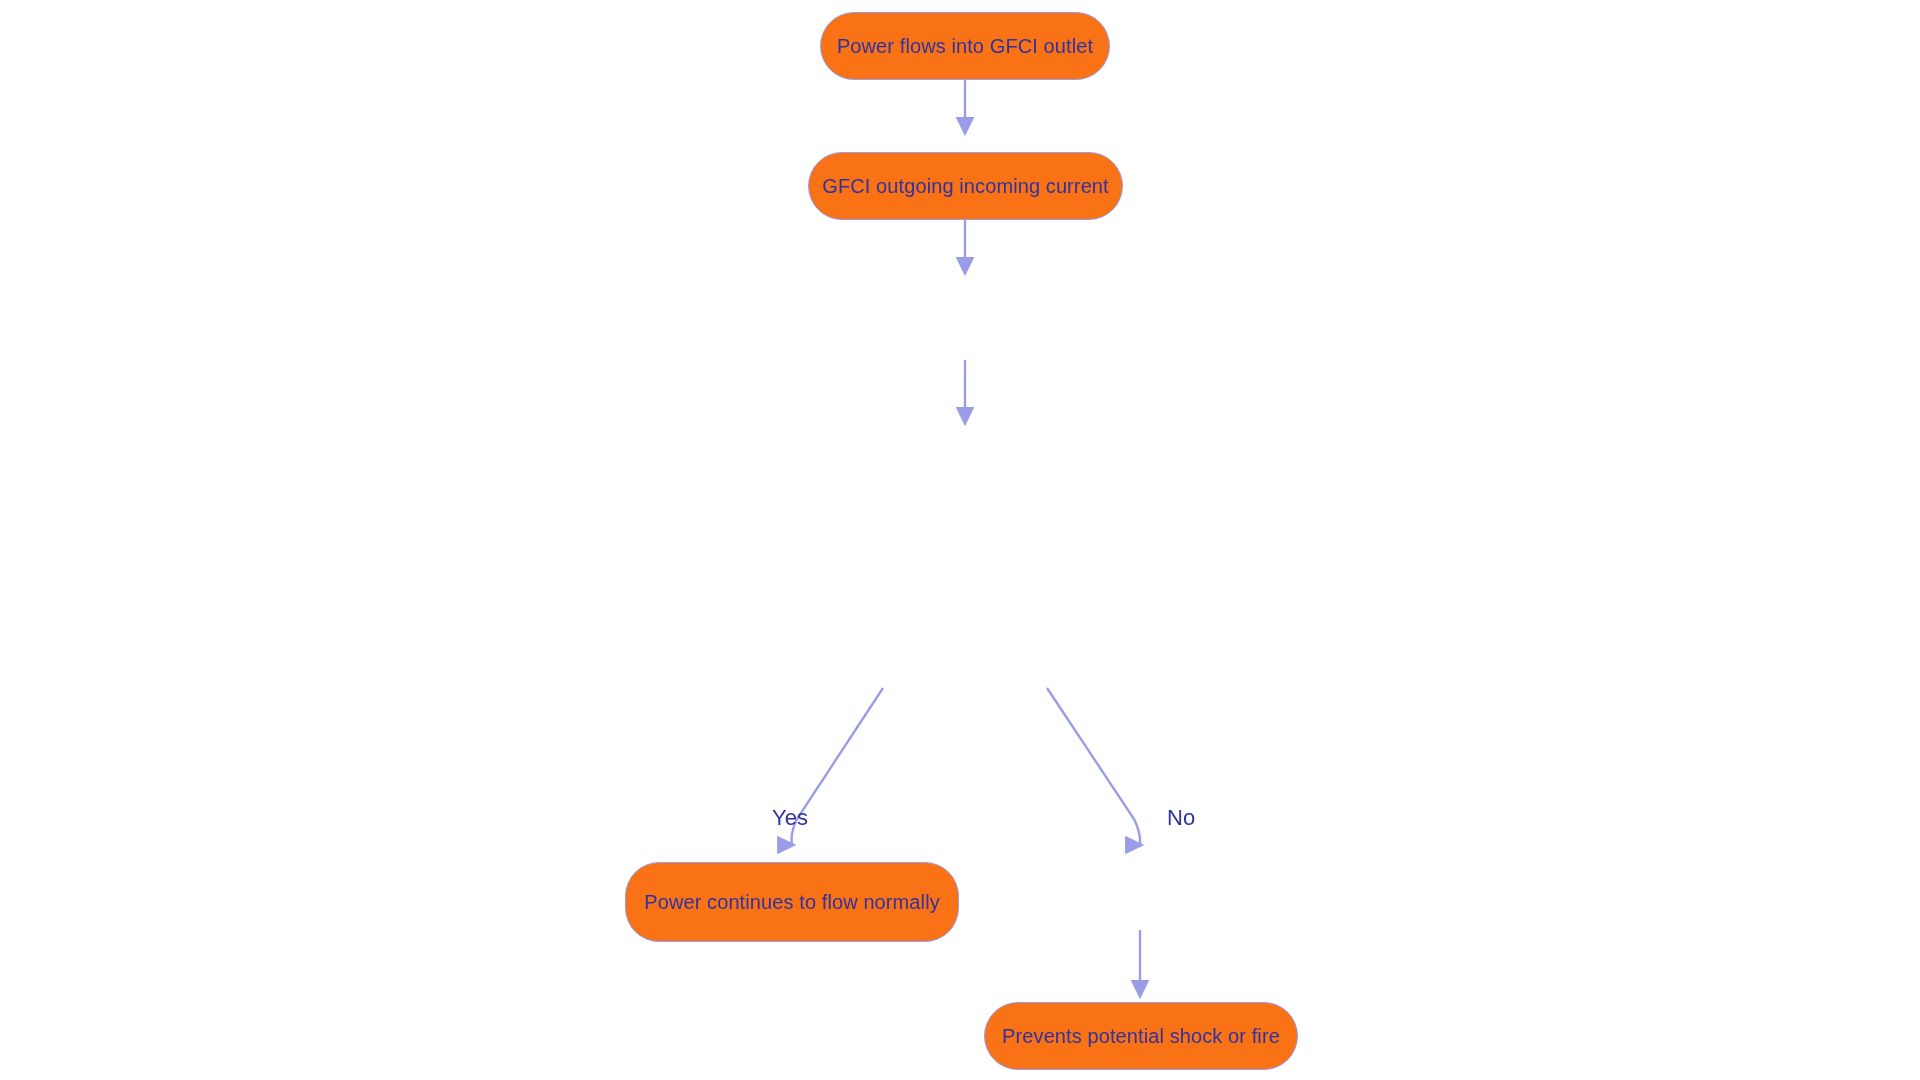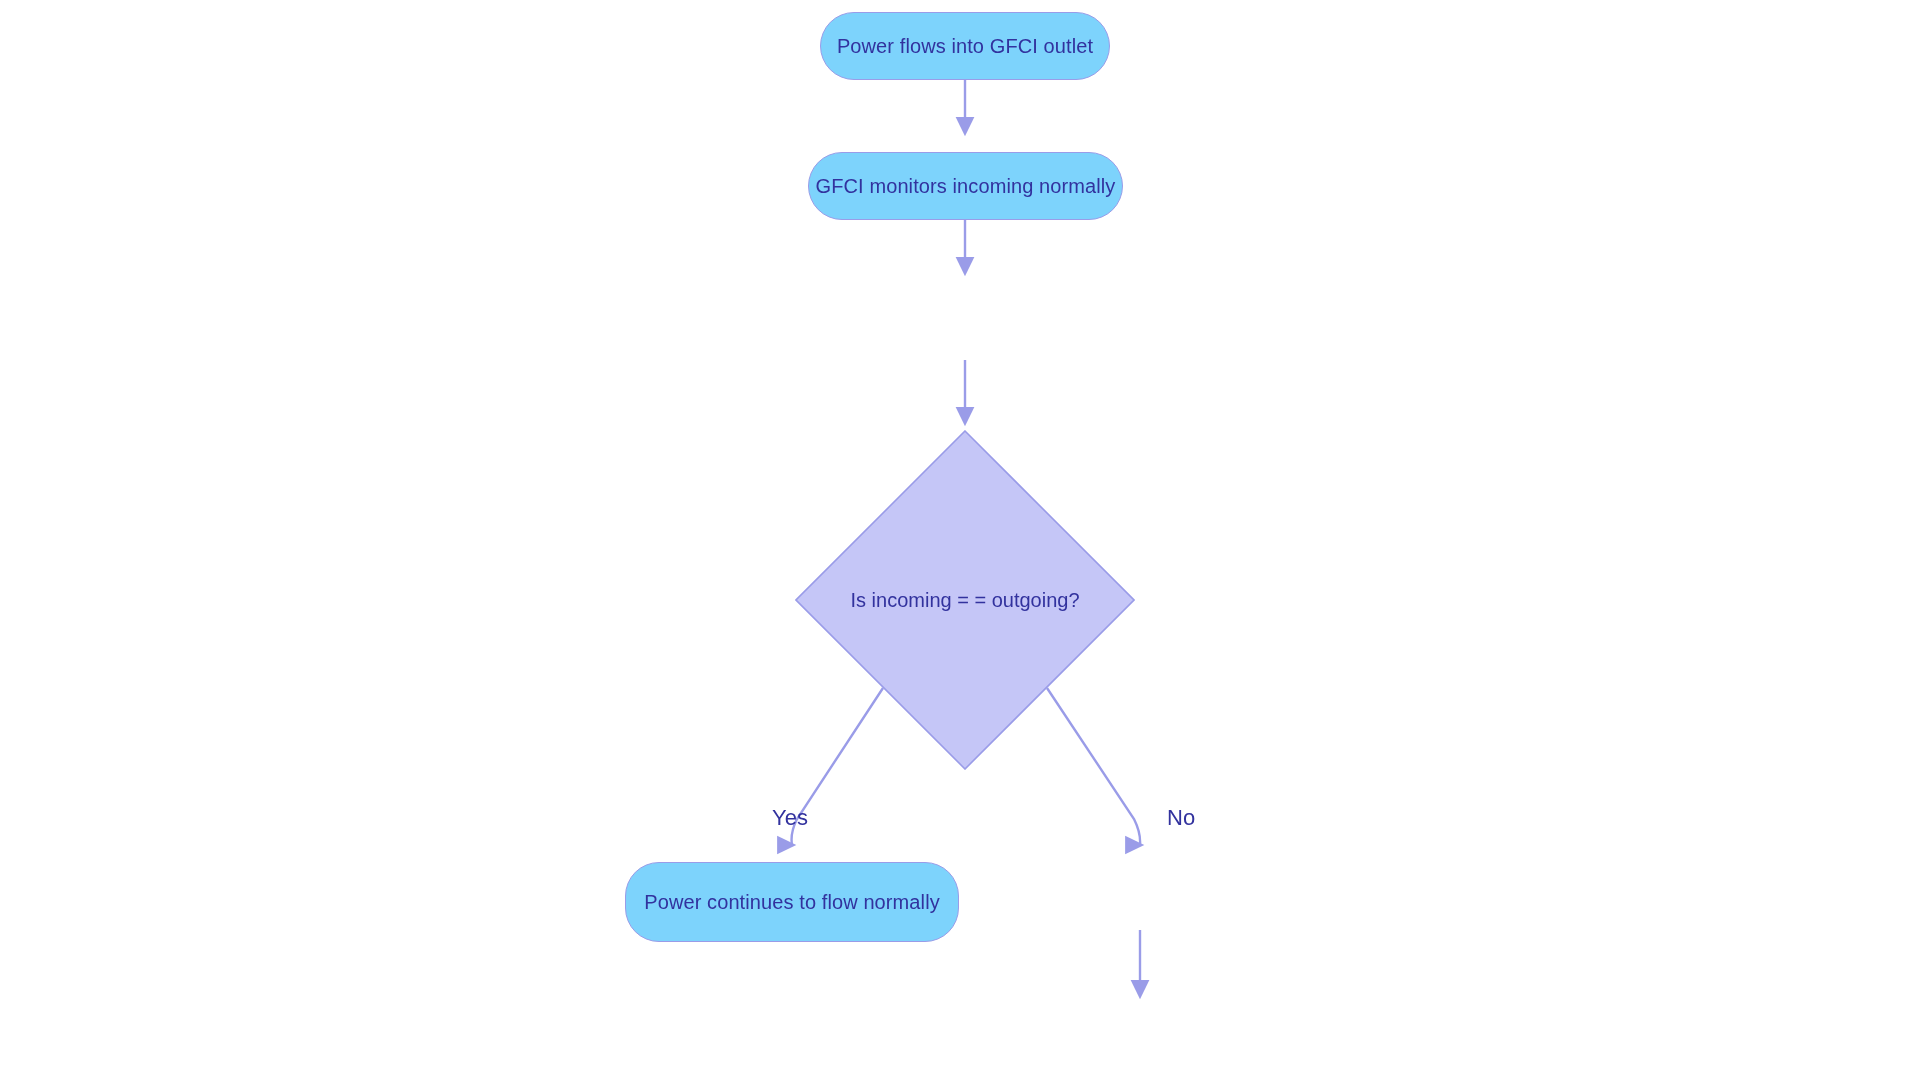--- a/index.html
+++ b/index.html
@@ -25,21 +25,21 @@
     width: 1920px;
     height: 1080px;
     pointer-events: none;
   }
   .node {
     position: absolute;
     box-sizing: border-box;
     display: flex;
     align-items: center;
     justify-content: center;
-    background: #7dd3fc;
+    background: #f97316;
     border: 1px solid #9a9ce8;
     border-radius: 34px;
     color: #32329e;
     font-size: 20px;
     line-height: 1;
     letter-spacing: 0.1px;
     white-space: nowrap;
   }
   .node-label {
     display: block;
@@ -101,38 +101,35 @@
     <path d="M 1047 688 L 1134 819 Q 1141 833 1140 845 L 1140 845" fill="none" stroke="#9a9ce8" stroke-width="2.4" marker-end="url(#arrowhead)"></path>
 
     <line x1="1140" y1="930" x2="1140" y2="995" stroke="#9a9ce8" stroke-width="2.4" marker-end="url(#arrowhead)"></line>
   </svg>
 
   <div class="node" style="left:820px; top:12px; width:290px; height:68px;">
     <span class="node-label">Power flows into GFCI outlet</span>
   </div>
 
   <div class="node" style="left:808px; top:152px; width:315px; height:68px;">
-    <span class="node-label">GFCI monitors incoming normally</span>
+    <span class="node-label">GFCI outgoing incoming current</span>
   </div>
 
 
-  <div class="diamond-wrap" style="left:795px; top:430px; width:340px; height:340px;">
-    <svg class="diamond-shape" viewBox="0 0 340 340" preserveAspectRatio="none" xmlns="http://www.w3.org/2000/svg">
-      <polygon points="170,1 339,170 170,339 1,170" fill="#c5c6f7" stroke="#9a9ce8" stroke-width="1.6"></polygon>
-    </svg>
-    <div class="diamond-label">Is incoming = = outgoing?</div>
-  </div>
 
   <div class="edge-label" style="left:772px; top:807px;">
     <span>Yes</span>
   </div>
 
   <div class="edge-label" style="left:1133px; top:807px;margin-left:34px;">
     <span>No</span>
   </div>
 
   <div class="node" style="left:625px; top:862px; width:334px; height:80px;">
     <span class="node-label">Power continues to flow normally</span>
   </div>
 
 
+  <div class="node" style="left:984px; top:1002px; width:314px; height:68px;">
+    <span class="node-label">Prevents potential shock or fire</span>
+  </div>
 
 </div>
 
 </body></html>

